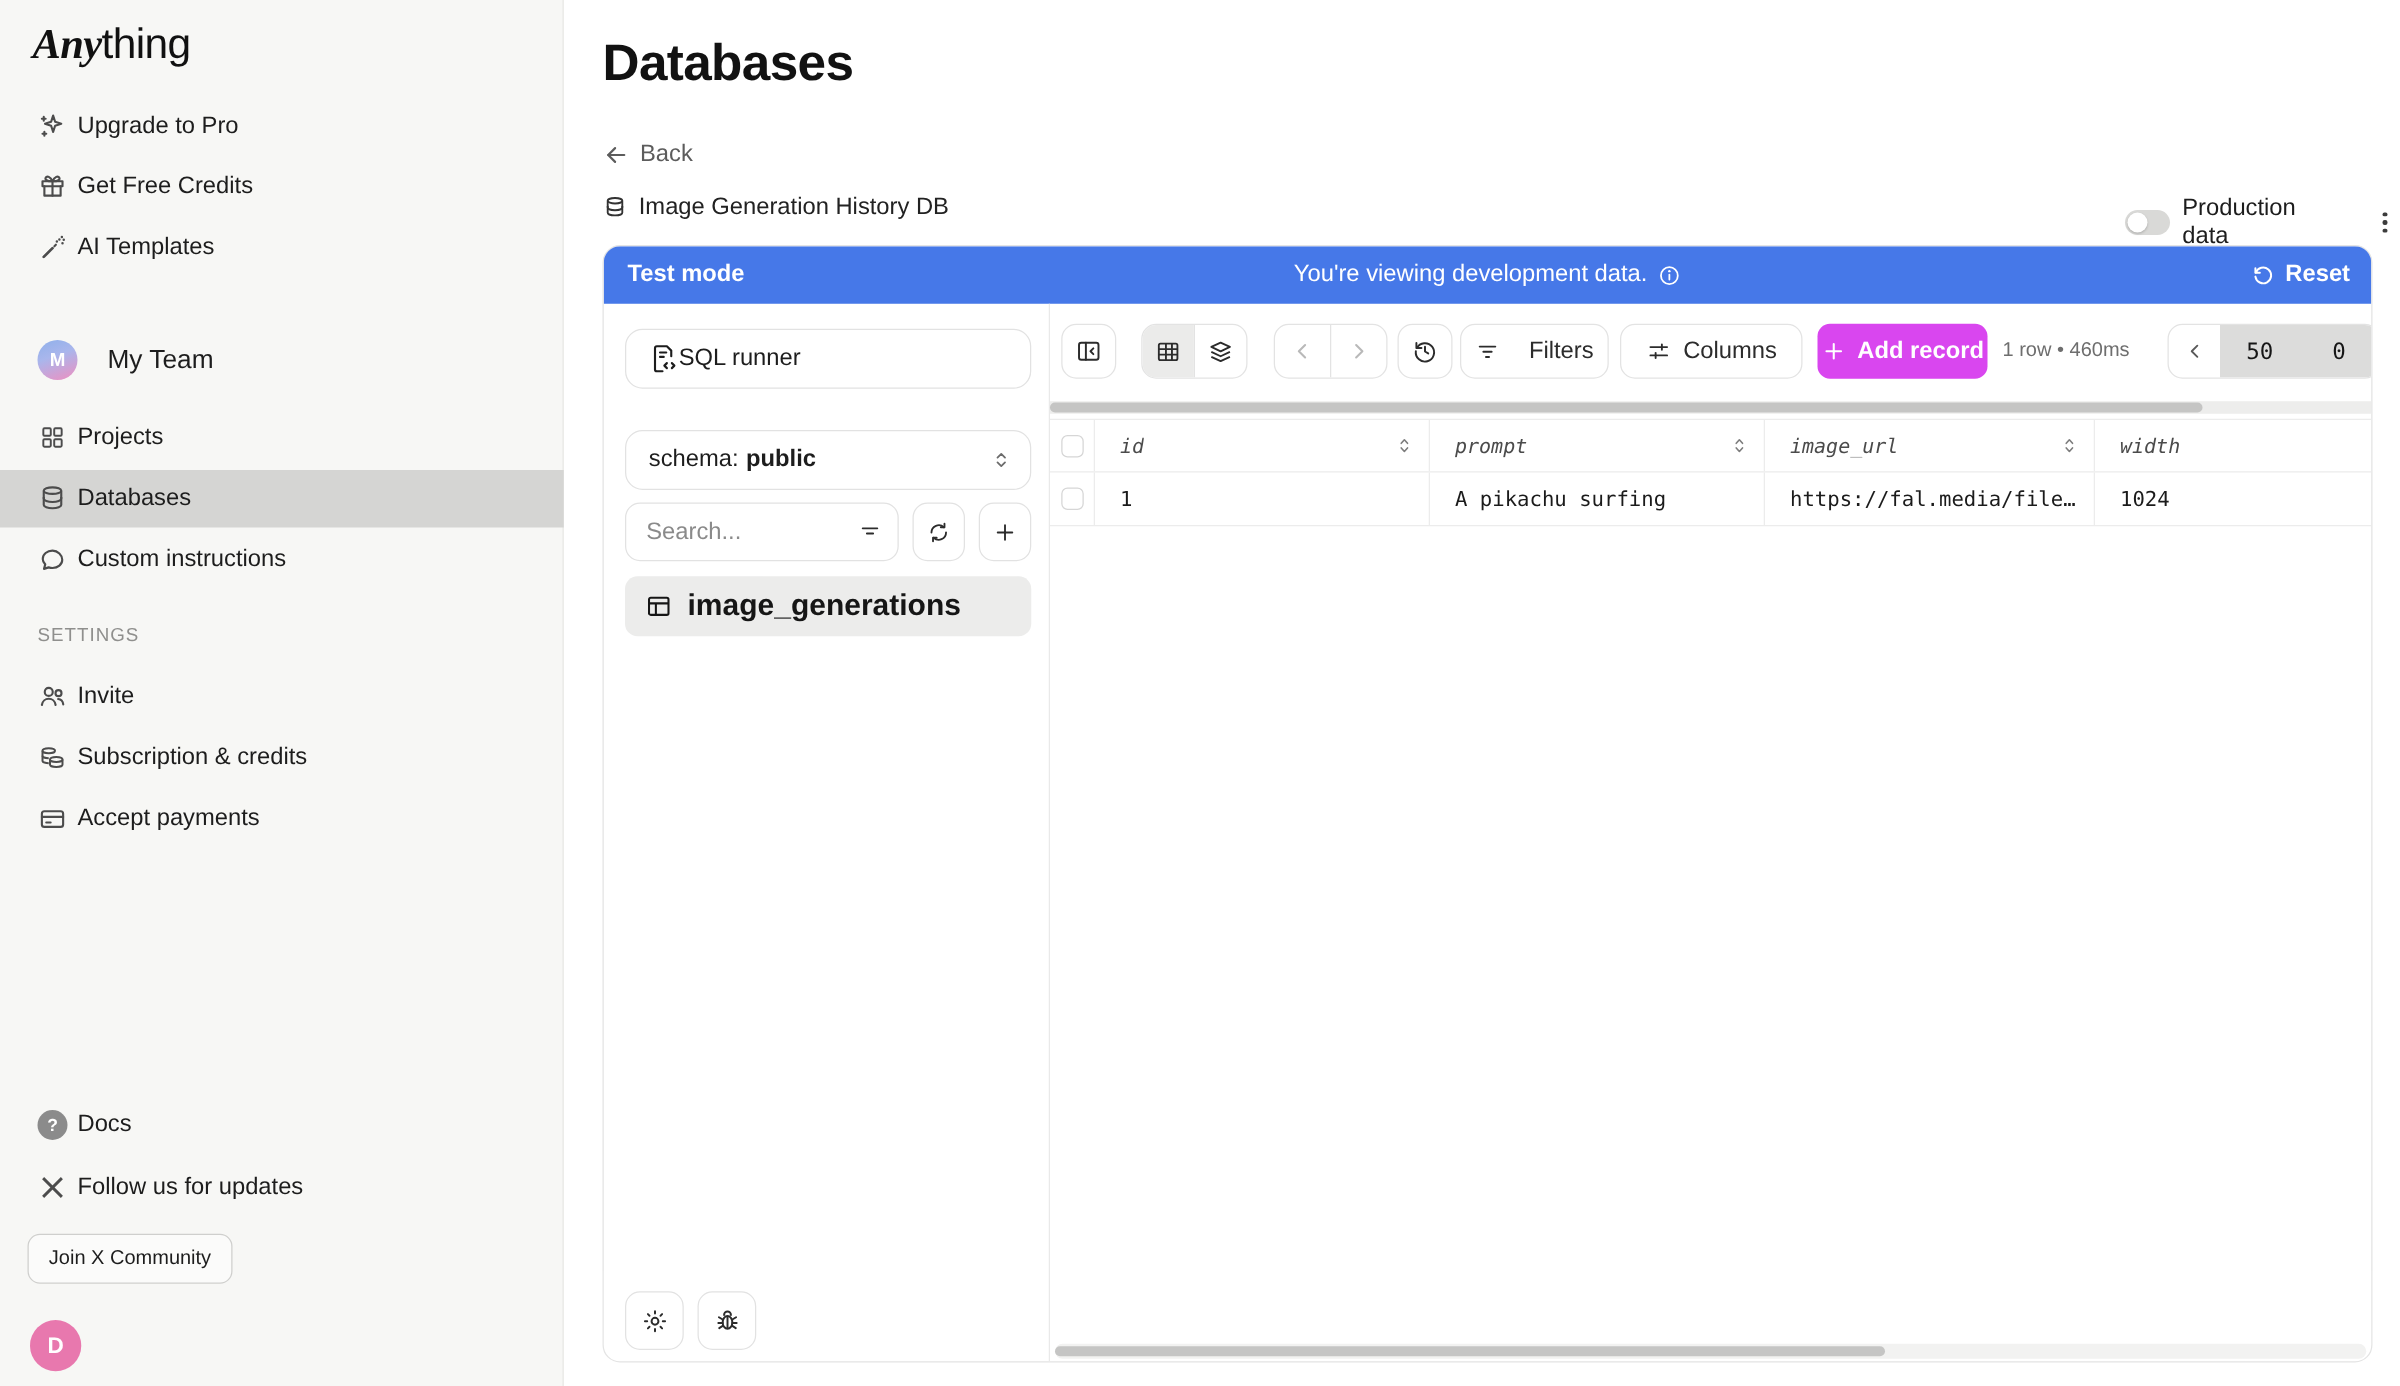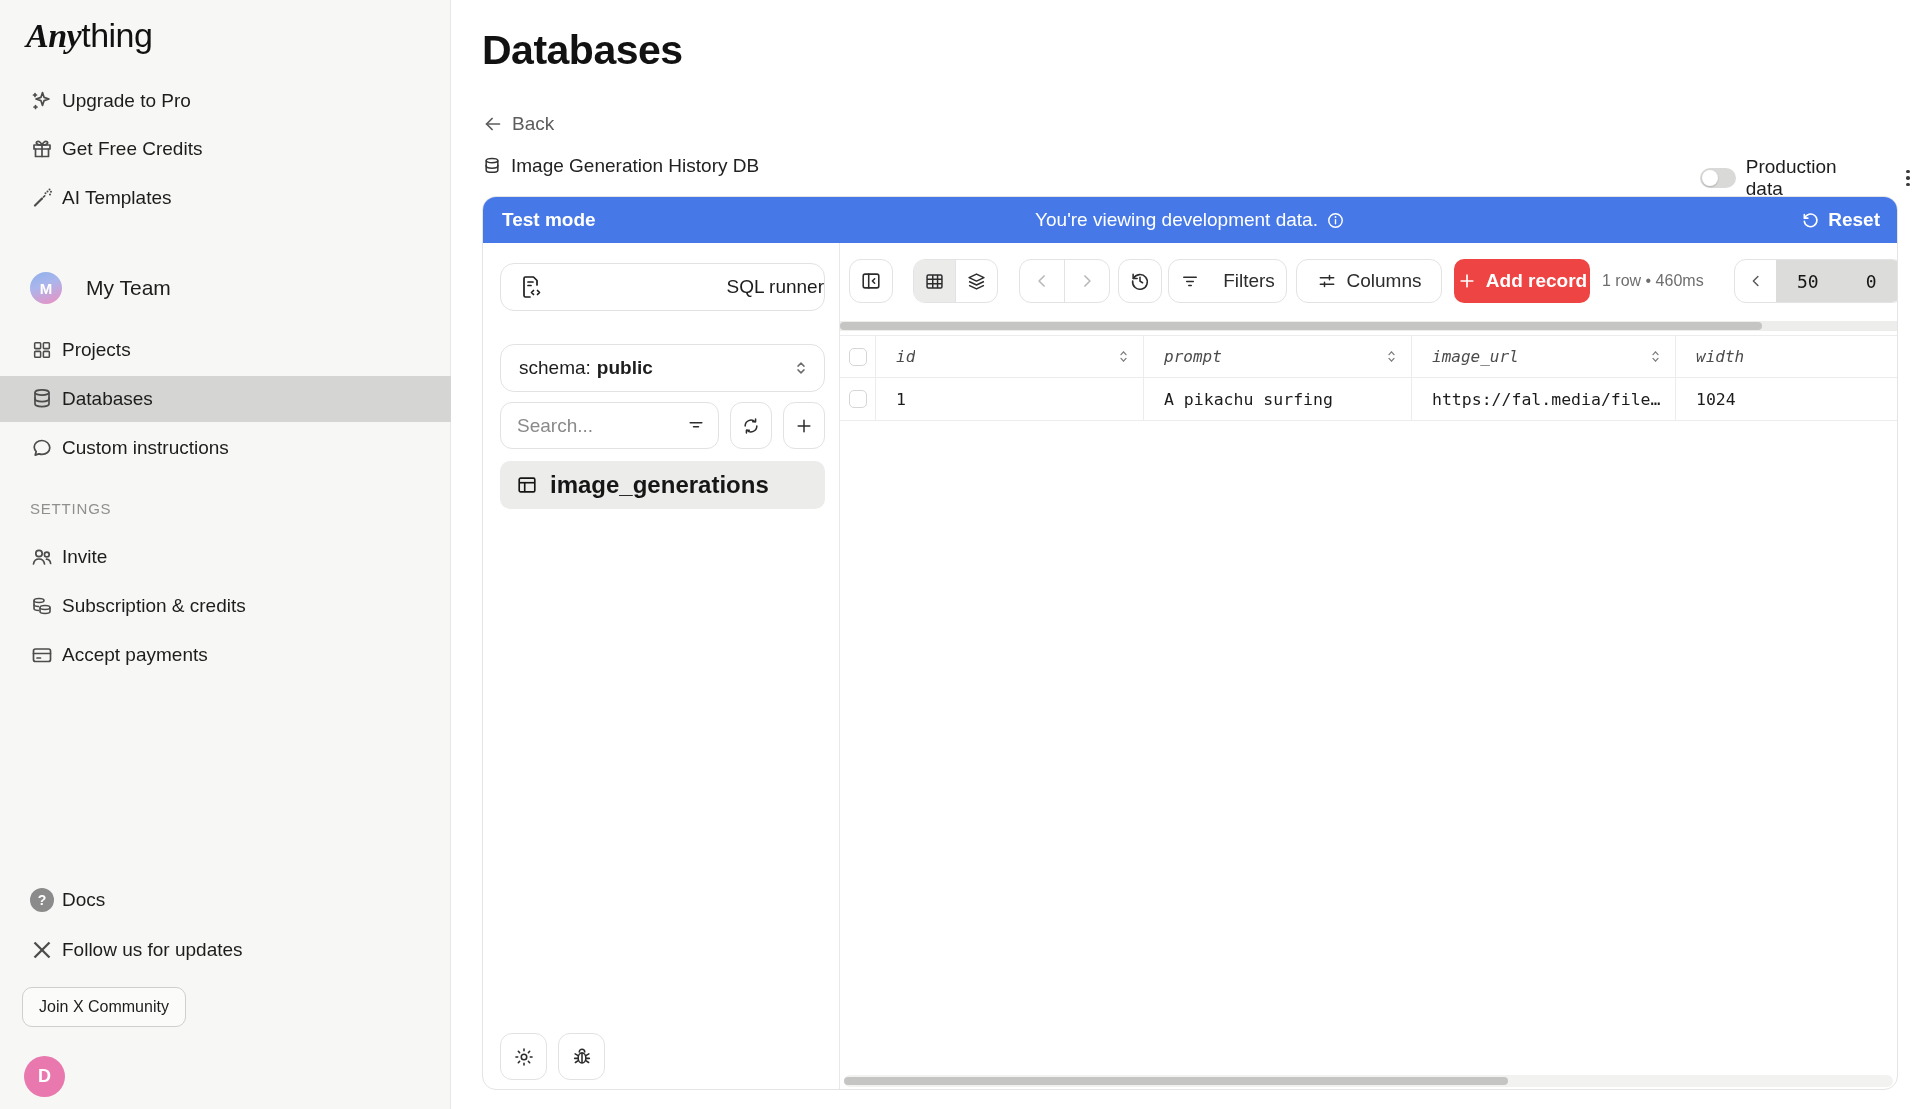--- a/index.html
+++ b/index.html
@@ -79,21 +79,21 @@
   .banner .reset { position:absolute; right:17px; display:flex; align-items:center; gap:8px; font-weight:700; cursor:pointer; }
 
   .card-body { position:absolute; left:0; top:46px; width:1414px; height:847px; }
   .left-panel { position:absolute; left:0; top:0; width:357px; height:100%; border-right:1px solid #e9e9e9; }
 
   .lp-btn {
     position:absolute; left:17px; width:325px; height:48px;
     background:#fff; border:1px solid #e2e2e2; border-radius:14px;
     display:flex; align-items:center; font-size:19px; color:#1d1d1d; cursor:pointer;
   }
-  .sql-runner { top:20px; gap:12px; padding-left:18px; font-weight:500;justify-content:space-between; }
+  .sql-runner { top:20px; padding-left:18px; font-weight:500; }
   .schema-select { top:101px; padding-left:18px; padding-right:14px; }
   .schema-select .val { font-weight:700; margin-left:6px; }
   .schema-select .spin { margin-left:auto; color:#6c6c6c; }
   .search-row { position:absolute; left:17px; top:159px; width:325px; height:47px; display:flex; gap:11px; }
   .search-input {
     flex:1; height:47px; border:1px solid #e2e2e2; border-radius:12px; background:#fff;
     display:flex; align-items:center; padding:0 12px 0 16px; color:#8a8a8a; font-size:19px; cursor:text;
   }
   .search-input .ph { flex:1; }
   .sq-btn { width:42px; height:47px; border:1px solid #e2e2e2; border-radius:12px; background:#fff;
@@ -116,21 +116,21 @@
   .seg { position:absolute; top:0; height:44px; border:1px solid #e3e3e3; border-radius:12px; background:#fff; display:flex; overflow:hidden; }
   .seg-views { left:73px; width:85px; }
   .seg-pages { left:179px; width:91px; }
   .seg .half { flex:1; display:flex; align-items:center; justify-content:center; color:#2c2c2c; cursor:pointer; }
   .seg .half + .half { border-left:1px solid #e3e3e3; }
   .seg .half.sel { background:#ebebea; }
   .seg .half.dim { color:#b9b9b9; }
   .tb-history { left:278px; width:44px; }
   .tb-filters { left:328px; width:119px; gap:23px; font-size:19px; font-weight:500; }
   .tb-columns { left:456px; width:146px; gap:10px; font-size:19px; font-weight:500; }
-  .add-record { position:absolute; left:614px; top:0; width:136px; height:44px; background:#ef4444; color:#fff;
+  .add-record { position:absolute; left:614px; top:0; width:136px; height:44px; background:#d946ef; color:#fff;
     border-radius:10px; display:flex; align-items:center; justify-content:center; gap:9px;
     font-size:19px; font-weight:600; cursor:pointer; }
   .row-stats { position:absolute; left:762px; top:0; height:44px; display:flex; align-items:center; font-size:16px; color:#6e6e6e; white-space:nowrap; }
   .pagination { position:absolute; left:894px; top:0; width:170px; height:44px; border:1px solid #e3e3e3;
     border-radius:12px; overflow:hidden; display:flex; background:#fff; }
   .pagination .prev { width:41px; display:flex; align-items:center; justify-content:center; color:#5a5a5a; cursor:pointer; }
   .pagination .nums { flex:1; background:#dcdcdb; display:flex; font-family:"DejaVu Sans Mono", monospace; font-size:18px; color:#161616; }
   .pagination .nums span { flex:1; display:flex; align-items:center; justify-content:center; cursor:pointer; }
 
   .hscroll-top { position:absolute; left:0; top:78px; right:0; height:10px; background:#ededec; }

